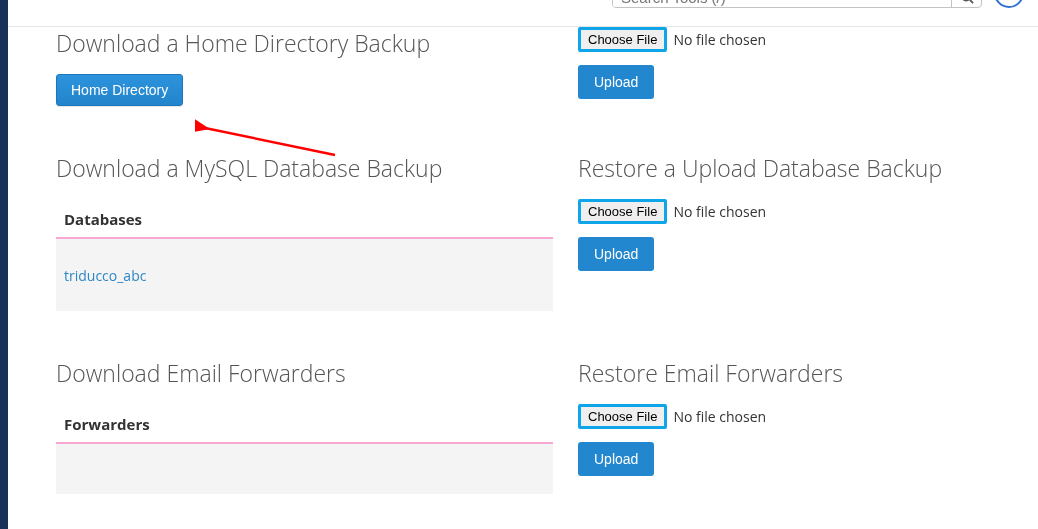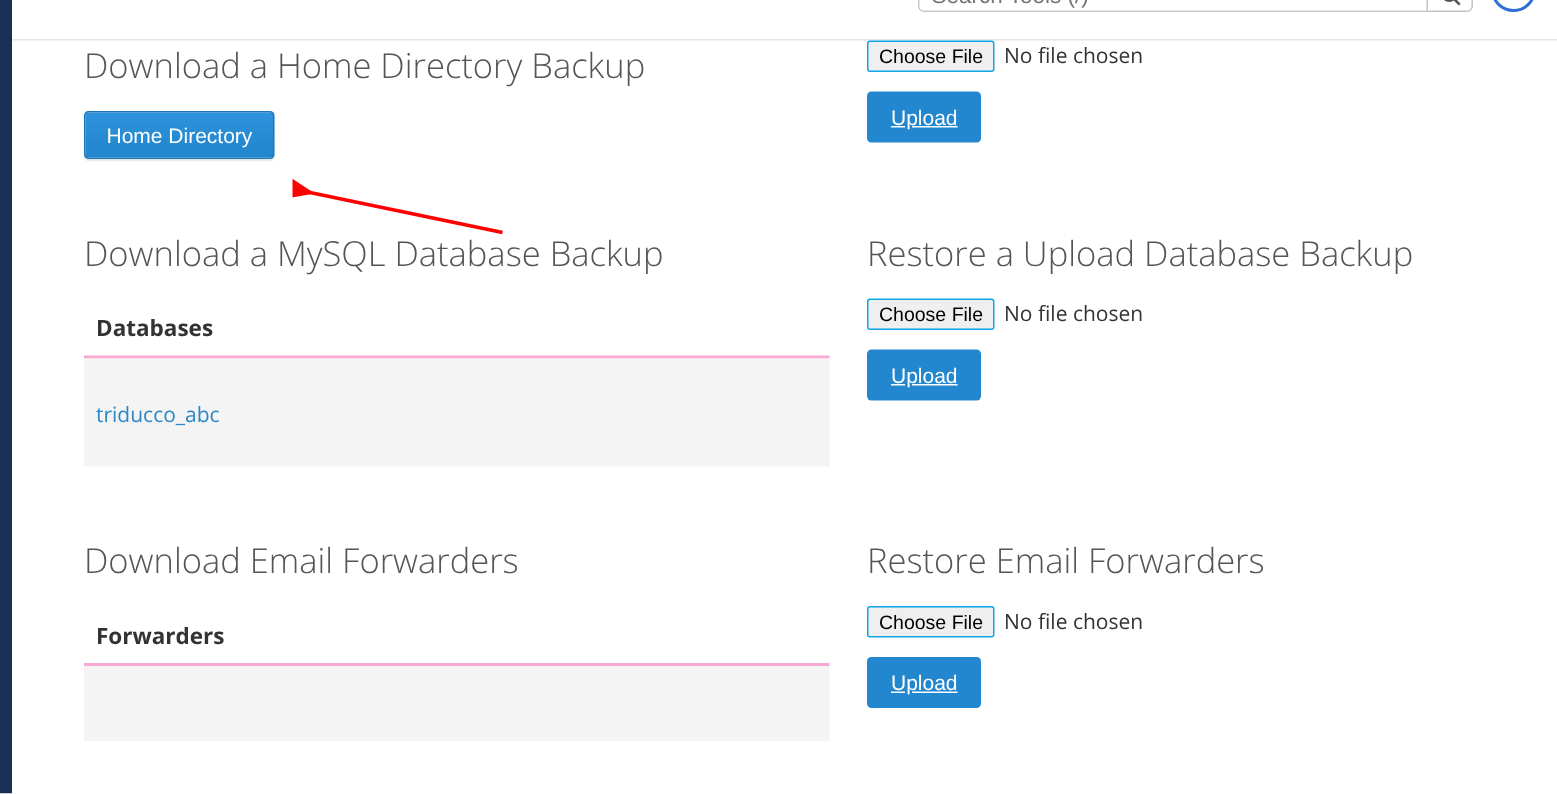--- a/index.html
+++ b/index.html
@@ -111,30 +111,29 @@
     .btn-upload {
       display: inline-block;
       background: #2287ce;
       color: #fff;
       border: none;
       border-radius: 3px;
       font-size: 14px;
       padding: 9px 16px;
       cursor: pointer;
       margin-top: 13px;
-      text-decoration: underline;
     }
     .file-row {
       display: flex;
       align-items: center;
       gap: 6px;
       font-size: 14px;
     }
     .file-btn {
-      border: 1px solid #0ea5e9;
+      border: 3px solid #0ea5e9;
       background: #efefef;
       font-size: 13px;
       padding: 2px 7px;
       border-radius: 2px;
       cursor: pointer;
       font-family: Arial, sans-serif;
     }
     .file-status {
       color: #333;
       font-size: 14px;

